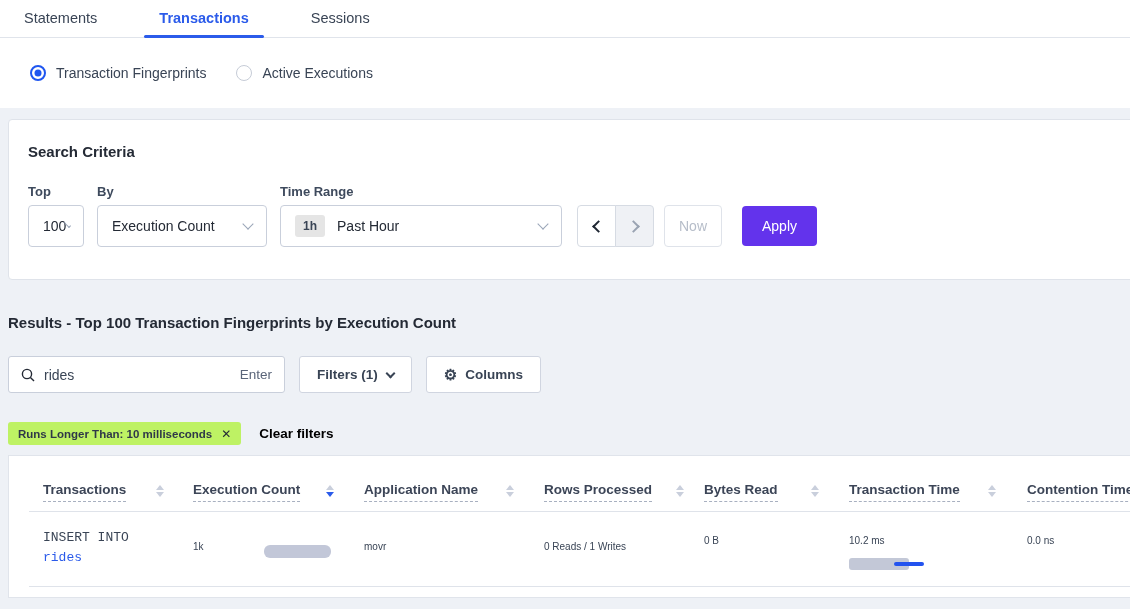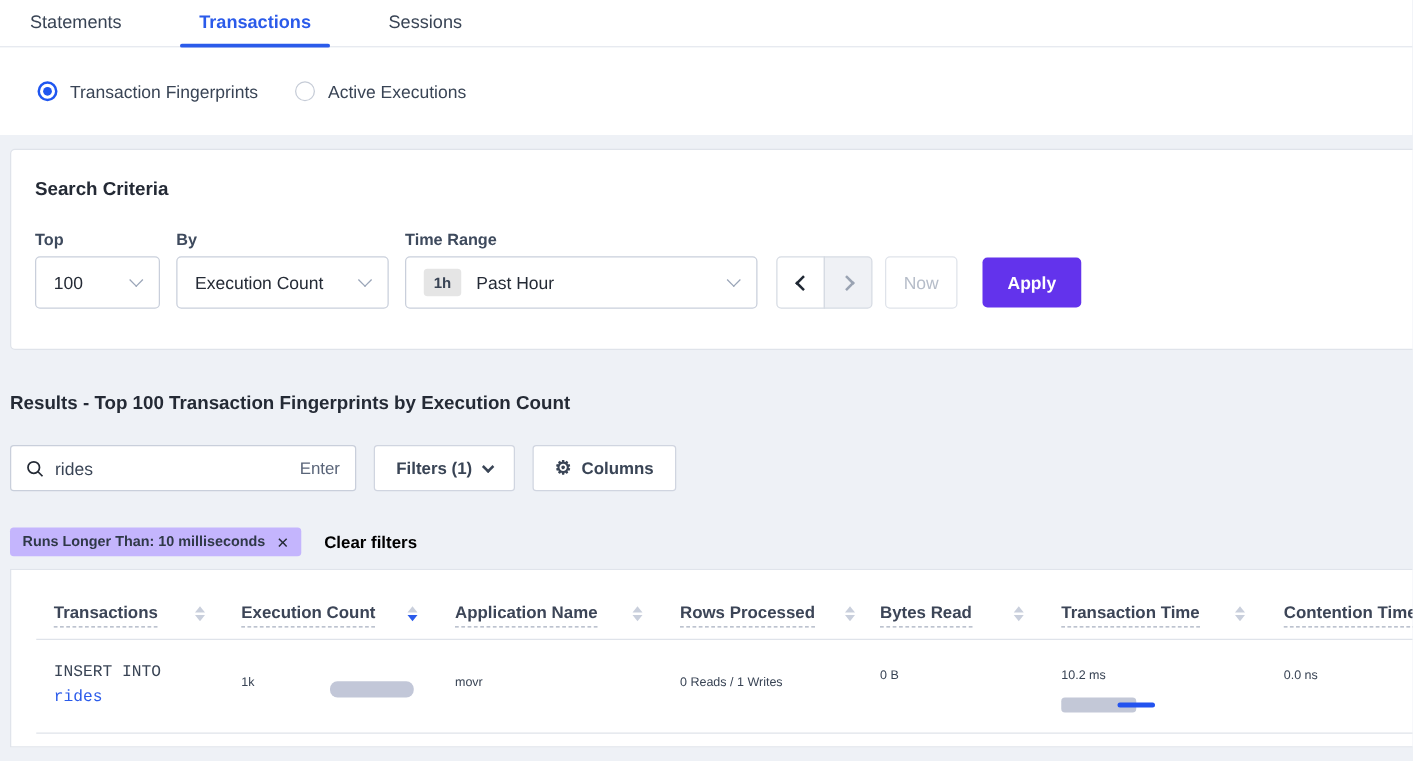--- a/index.html
+++ b/index.html
@@ -70,21 +70,21 @@
   }
   .sc-title { font-size:15px; font-weight:bold; color:#242a35; }
   .sc-row { display:flex; align-items:flex-end; margin-top:24px; }
   .sc-col { display:flex; flex-direction:column; margin-right:13px; }
   .sc-label { font-size:13px; font-weight:bold; color:#3e4a5d; margin-bottom:6px; }
   .select-box {
     height:42px; border:1px solid #c9cfdb; border-radius:4px;
     background:#fff; display:flex; align-items:center;
     padding:0 14px; font-size:14px; color:#242a35; cursor:pointer;
   }
-  .w-top { width:100px; }
+  .w-top { width:56px; }
   .w-by { width:170px; }
   .w-tr { width:282px; }
   .select-box .spacer { flex:1; }
   .chev {
     width:8px; height:8px;
     border-top:1.5px solid #9aa5b8; border-right:1.5px solid #9aa5b8;
     transform:rotate(135deg); margin-top:-4px;
   }
   .tr-badge {
     background:#e5e5e5; border-radius:3px; padding:4px 8px;
@@ -107,21 +107,21 @@
   }
   .now-btn {
     width:58px; height:42px; margin-left:10px;
     border:1px solid #dfe3ea; border-radius:4px; background:#fff;
     font-size:14px; color:#b6bdc9; display:flex; align-items:center; justify-content:center;
     cursor:pointer;
   }
   .apply-btn {
     height:40px; margin-left:20px; margin-bottom:1px; padding:0 20px;
     background:#6333ec; border:none; border-radius:4px;
-    color:#fff; font-size:14px; font-weight:bold;
+    color:#fff; font-size:14px; font-weight:normal;
     display:flex; align-items:center; justify-content:center; cursor:pointer;
     font-family:"Liberation Sans", sans-serif;
   }
 
   
   .results-title {
     margin:34px 0 0 8px;
     font-size:15px; font-weight:bold; color:#242a35;
   }
   .results-controls { display:flex; margin:25px 0 0 8px; align-items:center; }
@@ -144,21 +144,21 @@
   }
   .ctl-btn .chev-sm {
     width:7px; height:7px; border-top:2px solid #394455; border-right:2px solid #394455;
     transform:rotate(135deg); margin:-3px 0 0 9px;
   }
   .gear { font-size:15px; margin-right:8px; color:#394455; line-height:1; }
 
   
   .filter-row { display:flex; align-items:center; margin:29px 0 0 8px; }
   .filter-pill {
-    background:#c4b5fd; border-radius:3px; height:23px;
+    background:#bef264; border-radius:3px; height:23px;
     display:flex; align-items:center; padding:0 10px;
     font-size:11.5px; font-weight:bold; color:#2f3848;
   }
   .pill-close { margin-left:9px; font-size:12px; color:#242a35; cursor:pointer; font-weight:normal; }
   .clear-filters { margin-left:18px; font-size:13.5px; font-weight:bold; color:#000000; cursor:pointer; }
 
   
   .table-card {
     position:relative;
     background:#fff;

